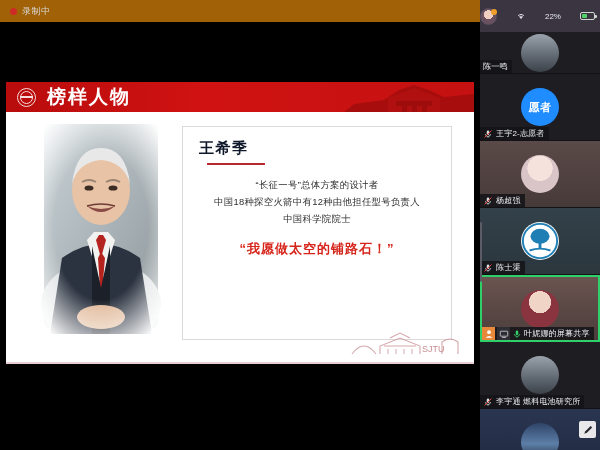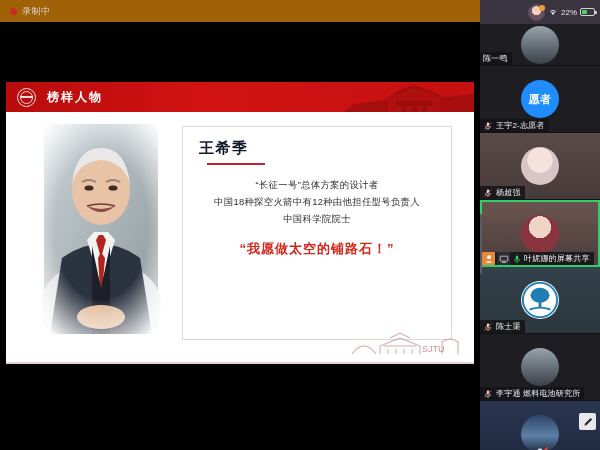--- a/index.html
+++ b/index.html
@@ -48,21 +48,21 @@
   }
   .emblem::before {
     content: ""; width: 11px; height: 11px; border-radius: 50%;
     border: 1.2px solid #f6dcdc;
   }
   .emblem::after {
     content: ""; position: absolute; width: 13px; height: 1.3px; background: #f6dcdc;
   }
   .header-title {
     position: relative; z-index: 2;
-    margin-left: 11px; color: #fff; font-size: 12px; font-weight: bold;
+    margin-left: 11px; color: #fff; font-size: 19px; font-weight: bold;
     letter-spacing: 2px;
   }
   .slide-body { position: relative; height: 252px; background: #fff; }
 
   .portrait {
     position: absolute; left: 26px; top: 6px; width: 138px; height: 216px;
   }
   .portrait svg { display: block; width: 100%; height: 100%; }
 
   .text-panel {
@@ -95,22 +95,22 @@
     position: absolute; left: 0; bottom: 0; width: 100%; height: 2px;
     background: #e8cfd3;
   }
 
   
   .rail {
     position: absolute; right: 0; top: 0; width: 120px; height: 450px;
     background: #1b1b1f;
   }
   .statusbar {
-    position: relative; height: 24px; width: 100%;
-    background: #3a3540; display: flex; align-items: center; justify-content: flex-end;
+    position: relative; height: 32px; width: 100%;
+    background: #3a3540; display: flex; align-items: center; justify-content: space-between;
     padding-right: 5px; gap: 3px;
   }
   .sb-avatar {
     width: 17px; height: 17px; border-radius: 50%;
     background: radial-gradient(circle at 50% 38%, #f0cfc0 0 38%, #6b5160 39% 100%);
     border: 1px solid #58505f; position: relative; flex: none;
   }
   .sb-badge {
     position: absolute; right: -1px; top: 0px; width: 6px; height: 6px;
     border-radius: 50%; background: #f0a02a;
@@ -317,20 +317,40 @@
           <svg class="ico" viewBox="0 0 16 16">
             <rect x="6" y="2.5" width="4" height="7" rx="2" fill="#d9dde2"></rect>
             <path d="M4 8 Q4 12 8 12 Q12 12 12 8" stroke="#d9dde2" stroke-width="1.2" fill="none"></path>
             <line x1="8" y1="12" x2="8" y2="14" stroke="#d9dde2" stroke-width="1.2"></line>
             <line x1="2.5" y1="13.5" x2="13.5" y2="2.5" stroke="#e0443c" stroke-width="1.6"></line>
           </svg>
           <span class="nb-text">杨超强</span>
         </div>
       </div>
 
+      <div class="tile t-teal">
+        <div class="av av-tree">
+          <svg viewBox="0 0 40 40" width="38" height="38">
+            <circle cx="20" cy="20" r="18" fill="#fff" stroke="#1f7fb5" stroke-width="2"></circle>
+            <ellipse cx="20" cy="15" rx="10" ry="8" fill="#1f7fb5"></ellipse>
+            <rect x="18.5" y="18" width="3" height="10" fill="#1f7fb5"></rect>
+            <path d="M9 30 Q20 26 31 30" stroke="#1f7fb5" stroke-width="2" fill="none"></path>
+          </svg>
+        </div>
+        <div class="namebar">
+          <svg class="ico" viewBox="0 0 16 16">
+            <rect x="6" y="2.5" width="4" height="7" rx="2" fill="#d9dde2"></rect>
+            <path d="M4 8 Q4 12 8 12 Q12 12 12 8" stroke="#d9dde2" stroke-width="1.2" fill="none"></path>
+            <line x1="8" y1="12" x2="8" y2="14" stroke="#d9dde2" stroke-width="1.2"></line>
+            <line x1="2.5" y1="13.5" x2="13.5" y2="2.5" stroke="#e0443c" stroke-width="1.6"></line>
+          </svg>
+          <span class="nb-text">陈士渠</span>
+        </div>
+      </div>
+
       <div class="tile t-warm2 active">
         <div class="av av-red"></div>
         <div class="namebar with-host">
           <span class="host-chip">
             <svg viewBox="0 0 16 16" width="10" height="10">
               <circle cx="8" cy="5" r="3" fill="#fff"></circle>
               <path d="M2.5 14 Q8 8.5 13.5 14 Z" fill="#fff"></path>
             </svg>
           </span>
           <span class="share-chip">
@@ -341,40 +361,20 @@
           </span>
           <svg class="ico" viewBox="0 0 16 16">
             <rect x="6" y="2.5" width="4" height="7" rx="2" fill="#34d06a"></rect>
             <path d="M4 8 Q4 12 8 12 Q12 12 12 8" stroke="#34d06a" stroke-width="1.3" fill="none"></path>
             <line x1="8" y1="12" x2="8" y2="14" stroke="#34d06a" stroke-width="1.3"></line>
           </svg>
           <span class="nb-text">叶妮娜的屏幕共享</span>
         </div>
       </div>
 
-      <div class="tile t-teal">
-        <div class="av av-tree">
-          <svg viewBox="0 0 40 40" width="38" height="38">
-            <circle cx="20" cy="20" r="18" fill="#fff" stroke="#1f7fb5" stroke-width="2"></circle>
-            <ellipse cx="20" cy="15" rx="10" ry="8" fill="#1f7fb5"></ellipse>
-            <rect x="18.5" y="18" width="3" height="10" fill="#1f7fb5"></rect>
-            <path d="M9 30 Q20 26 31 30" stroke="#1f7fb5" stroke-width="2" fill="none"></path>
-          </svg>
-        </div>
-        <div class="namebar">
-          <svg class="ico" viewBox="0 0 16 16">
-            <rect x="6" y="2.5" width="4" height="7" rx="2" fill="#d9dde2"></rect>
-            <path d="M4 8 Q4 12 8 12 Q12 12 12 8" stroke="#d9dde2" stroke-width="1.2" fill="none"></path>
-            <line x1="8" y1="12" x2="8" y2="14" stroke="#d9dde2" stroke-width="1.2"></line>
-            <line x1="2.5" y1="13.5" x2="13.5" y2="2.5" stroke="#e0443c" stroke-width="1.6"></line>
-          </svg>
-          <span class="nb-text">陈士渠</span>
-        </div>
-      </div>
-
       <div class="tile t-dark">
         <div class="av av-photo"></div>
         <div class="namebar">
           <svg class="ico" viewBox="0 0 16 16">
             <rect x="6" y="2.5" width="4" height="7" rx="2" fill="#d9dde2"></rect>
             <path d="M4 8 Q4 12 8 12 Q12 12 12 8" stroke="#d9dde2" stroke-width="1.2" fill="none"></path>
             <line x1="8" y1="12" x2="8" y2="14" stroke="#d9dde2" stroke-width="1.2"></line>
             <line x1="2.5" y1="13.5" x2="13.5" y2="2.5" stroke="#e0443c" stroke-width="1.6"></line>
           </svg>
           <span class="nb-text">李宇通 燃料电池研究所</span>

